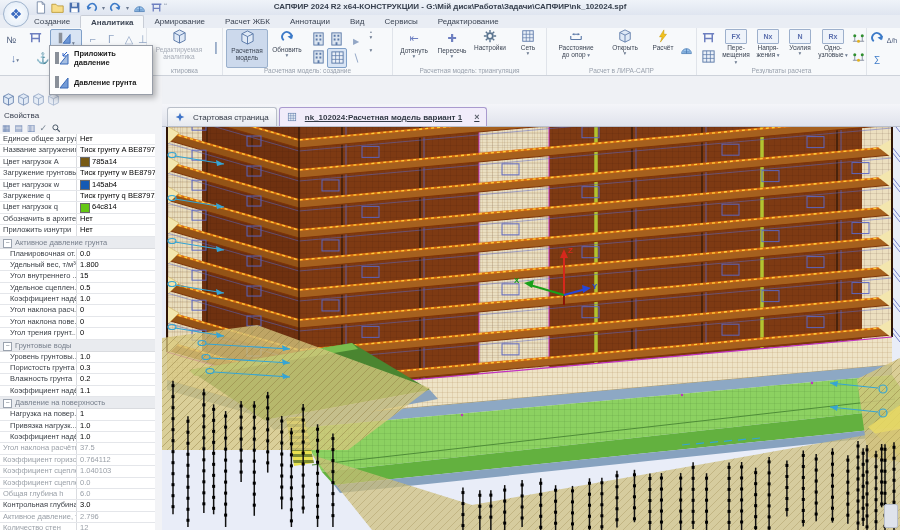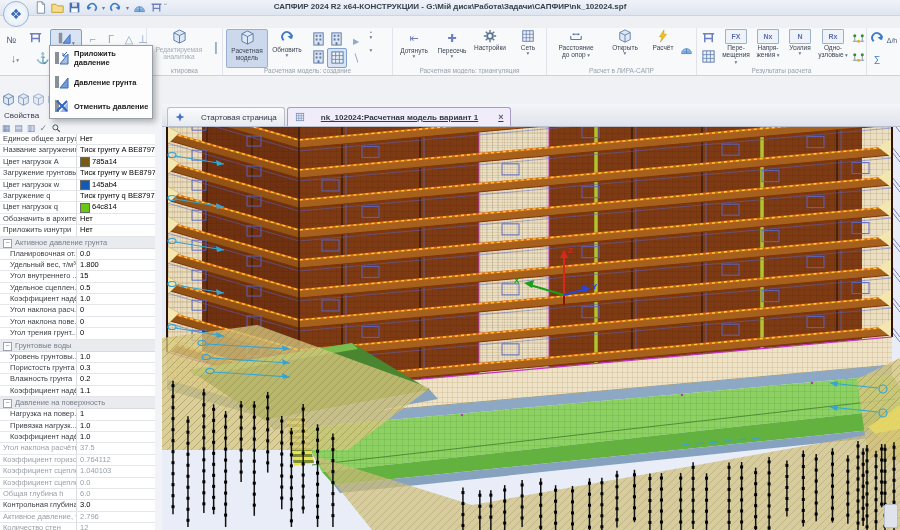--- a/index.html
+++ b/index.html
@@ -69,21 +69,21 @@
         font-size:7px;margin-right:3px;background:#fff;vertical-align:0px;}
   .swatch{display:inline-block;width:8px;height:8px;border:1px solid #6a6a6a;flex:none;}
   .pscroll{position:absolute;right:0;top:58px;bottom:0;width:6px;background:#eceaf2;}
   .pthumb{position:absolute;left:1px;top:2px;width:4px;height:110px;background:#c8c2da;border-radius:2px;}
   
   .vp{position:absolute;left:162px;top:76px;width:738px;height:454px;background:#e9edf8;}
   .vp-top{position:absolute;left:0;top:0;width:100%;height:28px;background:#eff1f5;}
   .doctabs{position:absolute;left:0;top:28px;width:100%;height:23px;
            background:linear-gradient(#f4f5f9,#e0e3ec);border-bottom:1px solid #b9bfcc;
            display:flex;align-items:flex-end;padding-left:5px;box-sizing:border-box;}
-  .dtab{height:18px;display:flex;align-items:center;gap:16px;padding:0 7px;font-size:8px;color:#333a46;
+  .dtab{height:18px;display:flex;align-items:center;gap:8px;padding:0 7px;font-size:8px;color:#333a46;
         border:1px solid #b9bfc9;border-bottom:none;border-radius:3px 3px 0 0;margin-right:2px;
         background:linear-gradient(#fafbfc,#e7eaf0);white-space:nowrap;}
   .dtab svg{width:10px;height:10px;}
   .dtab.t2{background:#e9e4f1;border-color:#b5aecb;}
   .dtab.active{background:#f1ecfa;border-color:#a99ace;font-weight:700;text-decoration:underline;}
   .closex{font-size:9px;color:#5a5f6b;margin-left:4px;line-height:9px;}
   #scene{position:absolute;left:0;top:51px;width:738px;height:403px;display:block;}
   .navwidget{position:absolute;right:2px;bottom:2px;width:12px;height:22px;background:#dfe3ec;
              border:1px solid #b9bfcc;border-radius:2px;}
   .hidden-defs{position:absolute;width:0;height:0;overflow:hidden;}
@@ -217,20 +217,30 @@
       <span class="qicon">
           <svg>
             <use href="#i-frame"></use>
           </svg>
         </span>
       <span class="qcaret">᳹</span>
     </div>
     <div class="wtitle">САПФИР 2024 R2 x64-КОНСТРУКЦИИ - G:\Мій диск\Работа\Задачи\САПФИР\nk_102024.spf</div>
   </div>
 
+  <div class="menubar">
+    <div class="mtab">Создание</div>
+    <div class="mtab active">Аналитика</div>
+    <div class="mtab">Армирование</div>
+    <div class="mtab">Расчет ЖБК</div>
+    <div class="mtab">Аннотации</div>
+    <div class="mtab">Вид</div>
+    <div class="mtab">Сервисы</div>
+    <div class="mtab">Редактирование</div>
+  </div>
 
   <div class="ribbon">
 
     <div class="rgroup" style="left:0;width:146px">
       <span class="ib" style="left:2px;top:1px"><span class="glyph" style="color:#4a5a7a;font-size:9px">№</span></span>
       <span class="ib" style="left:26px;top:1px"><svg>
             <use href="#i-frame"></use>
           </svg></span>
       <span class="ib pressed" style="left:50px;top:1px;width:30px"><svg style="width:14px;height:14px">
             <use href="#i-wedge"></use>
@@ -1282,21 +1292,15 @@
           <use href="#i-wedge2"></use>
         </svg>
       <span>Приложить давление</span>
     </div>
     <div class="mitem">
       <svg>
           <use href="#i-wedge"></use>
         </svg>
       <span>Давление грунта</span>
     </div>
-    <div class="mitem">
-      <svg>
-          <use href="#i-wedge-x"></use>
-        </svg>
-      <span>Отменить давление</span>
-    </div>
   </div>
 
 </div>
 
 </body></html>

